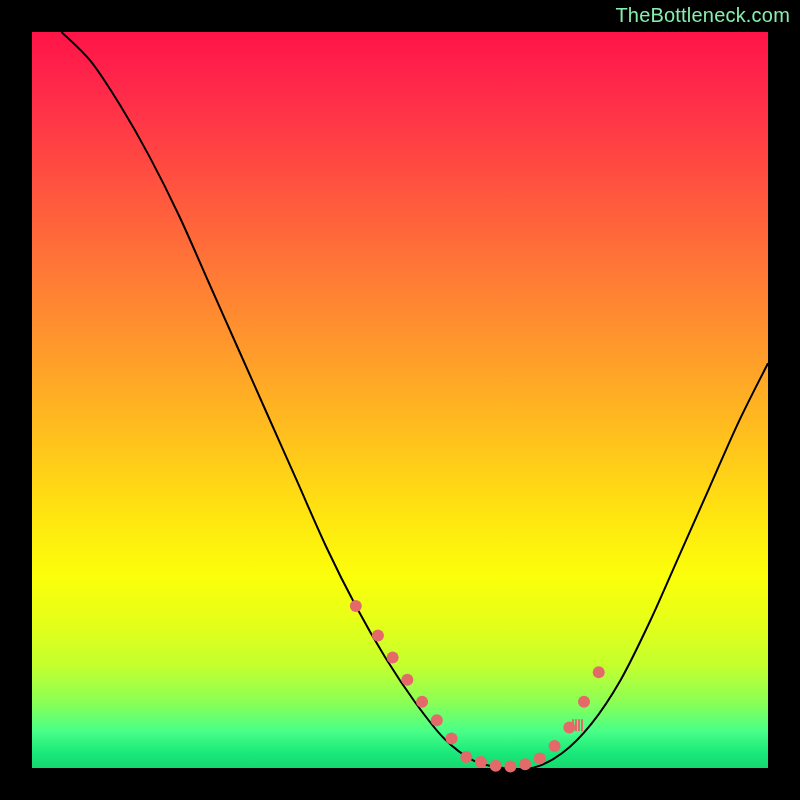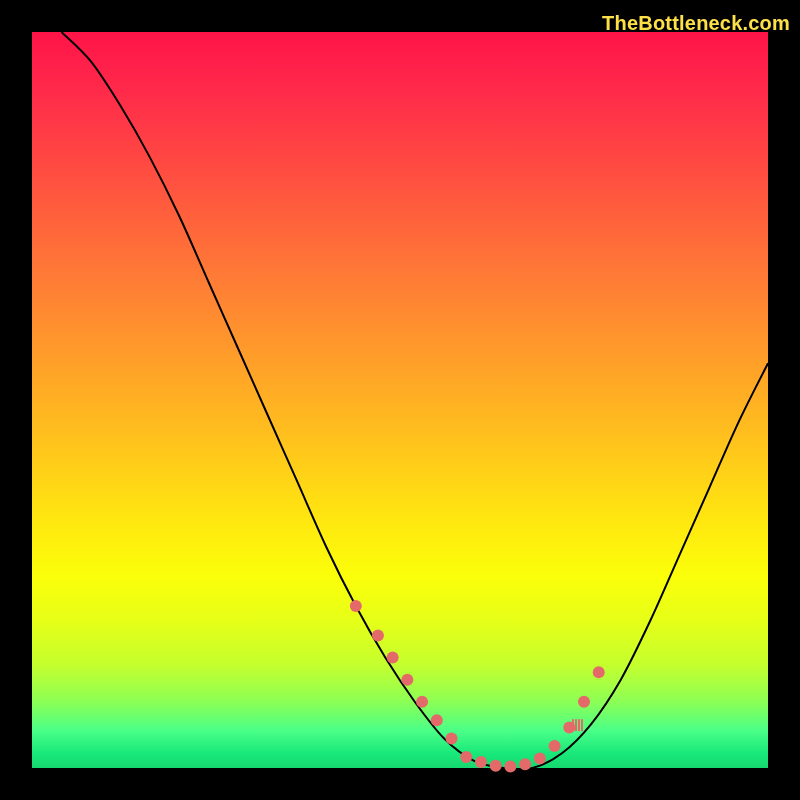--- a/index.html
+++ b/index.html
@@ -6,25 +6,25 @@
   body {
     width: 800px;
     height: 800px;
     background: #000;
     position: relative;
     overflow: hidden;
     font-family: Arial, Helvetica, sans-serif;
   }
   .watermark {
     position: absolute;
-    top: 12px;
+    top: 4px;
     right: 10px;
-    color: #fde047;
+    color: #86efac;
     font-size: 20px;
-    font-weight: 700;
+    font-weight: 400;
     letter-spacing: 0.2px;
     z-index: 10;
   }
   .plot-area {
     position: absolute;
     left: 32px;
     top: 32px;
     width: 736px;
     height: 736px;
     

